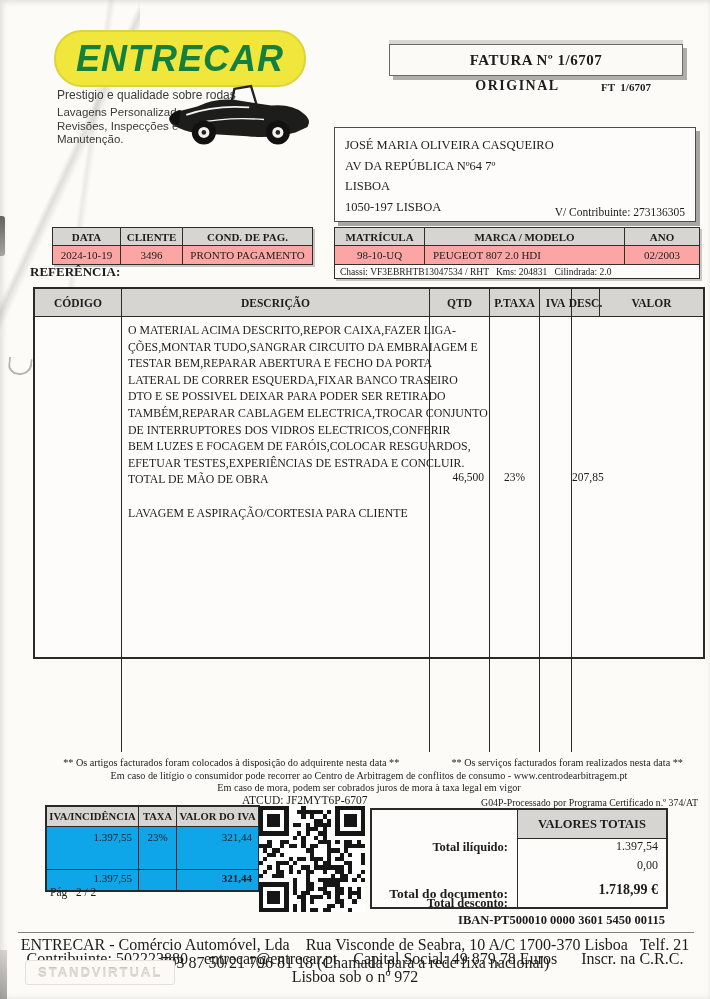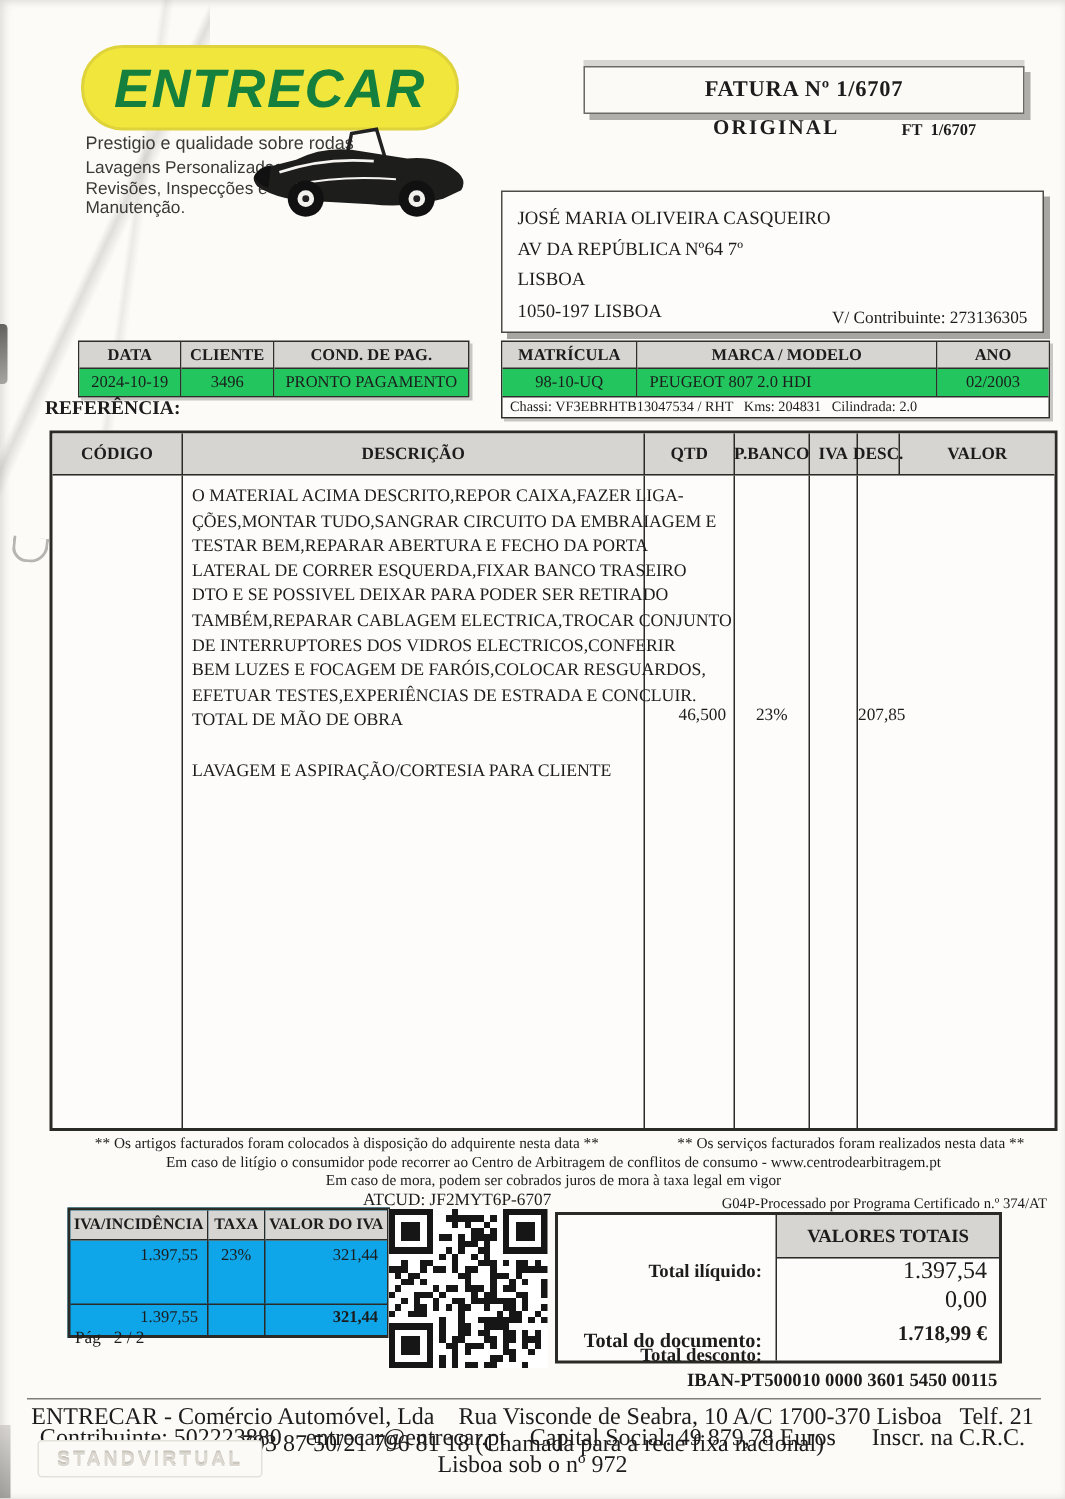--- a/index.html
+++ b/index.html
@@ -24,35 +24,35 @@
   .original{left:450px;top:78px;width:135px;text-align:center;font-weight:bold;font-size:14px;letter-spacing:1.5px;}
   .ft-ref{left:601px;top:81px;font-weight:bold;font-size:11px;white-space:pre;}
 
   .customer-box{left:334px;top:127px;width:362px;height:95px;background:#fdfcfa;border:1px solid #4c4c48;
                 box-shadow:4px 4px 0 #a8a6a2;padding:7px 10px;box-sizing:border-box;}
   .customer-line{font-size:12.5px;line-height:20.5px;white-space:pre;}
   .vat-line{position:absolute;right:10px;bottom:3px;font-size:11.5px;}
 
   
   .grid-cell{border-right:1px solid #2e2e2a;border-bottom:1px solid #2e2e2a;display:flex;align-items:center;
-             justify-content:center;font-size:11px;background:#22c55e;overflow:hidden;white-space:nowrap;}
+             justify-content:center;font-size:11px;background:#fca5a5;overflow:hidden;white-space:nowrap;}
   .grid-cell.hdr{background:var(--header-gray,#d7d5d1);font-weight:bold;}
   .grid-cell.last{border-right:none;}
   .grid-cell.bot{border-bottom:none;}
 
   .info-table{left:52px;top:227px;width:259px;display:grid;grid-template-columns:68px 62px 129px;
               grid-auto-rows:18px;border:1.5px solid #2e2e2a;box-shadow:2px 2px 0 #c9c7c3;}
   .reference{left:30px;top:264px;font-weight:bold;font-size:13px;}
 
   .vehicle-table{left:334px;top:227px;width:364px;border:1.5px solid #2e2e2a;box-shadow:2px 2px 0 #c9c7c3;background:#fdfcfa;}
   .vehicle-grid{display:grid;grid-template-columns:90px 200px 74px;grid-auto-rows:18px;}
   .vehicle-details{border-top:1px solid #2e2e2a;font-size:9.5px;padding:2px 5px 1px;white-space:pre;}
 
   
-  .items-table{left:33px;top:287px;width:672px;height:467px;border:2px solid #2a2a26;box-sizing:border-box;background:#fdfcfa;}
+  .items-table{left:33px;top:287px;width:672px;height:372px;border:2px solid #2a2a26;box-sizing:border-box;background:#fdfcfa;}
   .cols{display:grid;grid-template-columns:87px 308px 60px 50px 32px 28px 1fr;}
   .items-header{height:27px;background:var(--header-gray,#d7d5d1);border-bottom:1.5px solid #2a2a26;}
   .items-header>div{border-right:1px solid #2a2a26;display:flex;align-items:center;justify-content:center;
                     font-weight:bold;font-size:11.5px;}
   .items-header>div:last-child{border-right:none;}
   .items-body{height:435px;}
   .items-body>div{border-right:1px solid #2a2a26;box-sizing:border-box;}
   .items-body>div:last-child{border-right:none;}
   .desc-cell{padding:5px 6px;}
   .desc-line{font-size:11.8px;line-height:16.6px;min-height:16.6px;white-space:nowrap;}
@@ -85,21 +85,21 @@
 
   .qr{left:259px;top:806px;width:106px;height:106px;background:#fff;}
 
   
   .totals-box{left:370px;top:808px;width:298px;height:101px;border:2px solid #2a2a26;box-sizing:border-box;background:#fdfcfa;padding-left:32px;}
   .totals-divider{position:absolute;right:148px;top:0;bottom:0;width:1px;background:#2a2a26;}
   .totals-header{position:absolute;right:0;top:0;width:148px;height:28px;background:var(--header-gray,#d7d5d1);
                  border-bottom:1px solid #2a2a26;display:flex;align-items:center;justify-content:center;
                  font-weight:bold;font-size:12.5px;}
   .t-label{position:absolute;right:158px;font-weight:bold;font-size:12.5px;white-space:nowrap;}
-  .t-value{position:absolute;right:8px;font-size:16px;}
+  .t-value{position:absolute;right:8px;font-size:12px;}
   .t-big{font-size:14px;font-weight:bold;}
   .iban{right:45px;top:913px;font-weight:bold;font-size:12.5px;}
 
   
   .footer-rule{left:18px;top:932px;width:676px;border-top:1.5px solid #807e7a;}
   .footer-line{left:15px;width:680px;text-align:center;font-size:16px;white-space:pre-wrap;}
   .watermark{left:25px;top:960px;padding:4px 12px;border:1px solid #e4e1da;border-radius:3px;background:#fbfaf7;
              font-family:"Liberation Sans",sans-serif;font-weight:bold;font-size:13px;letter-spacing:2px;
              color:#dcd8d0;text-shadow:0 1px 0 #ffffff,0 -1px 0 #c8c4bc;}
 
@@ -181,21 +181,21 @@
       <div class="grid-cell bot last">02/2003</div>
     </div>
     <div class="vehicle-details">Chassi: VF3EBRHTB13047534 / RHT   Kms: 204831   Cilindrada: 2.0</div>
   </div>
 
   <div class="abs items-table">
     <div class="cols items-header">
       <div>CÓDIGO</div>
       <div>DESCRIÇÃO</div>
       <div>QTD</div>
-      <div>P.BANCO</div>
+      <div>P.TAXA</div>
       <div>IVA</div>
       <div>DESC.</div>
       <div>VALOR</div>
     </div>
     <div class="cols items-body">
       <div></div>
       <div class="desc-cell">
         <div class="desc-line">O MATERIAL ACIMA DESCRITO,REPOR CAIXA,FAZER LIGA-</div>
         <div class="desc-line">ÇÕES,MONTAR TUDO,SANGRAR CIRCUITO DA EMBRAIAGEM E</div>
         <div class="desc-line">TESTAR BEM,REPARAR ABERTURA E FECHO DA PORTA</div>

